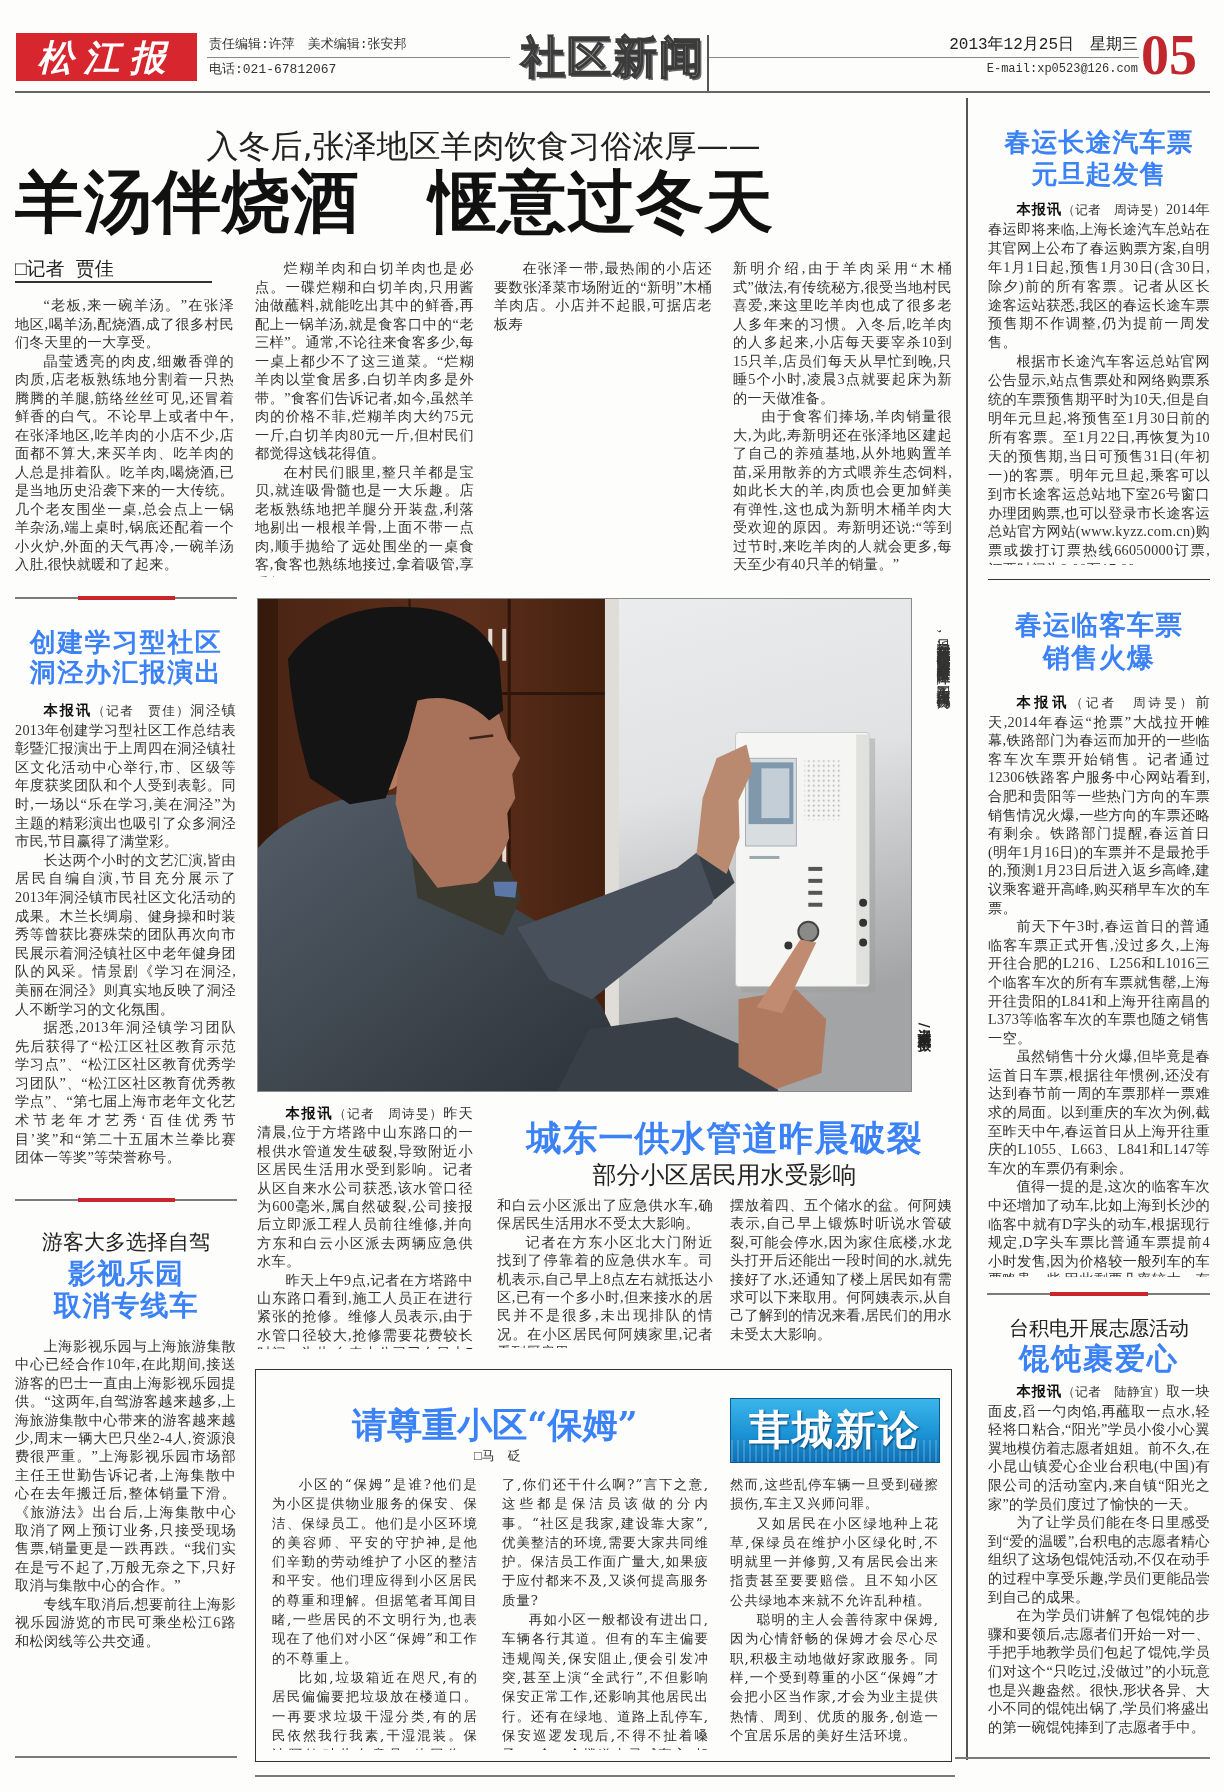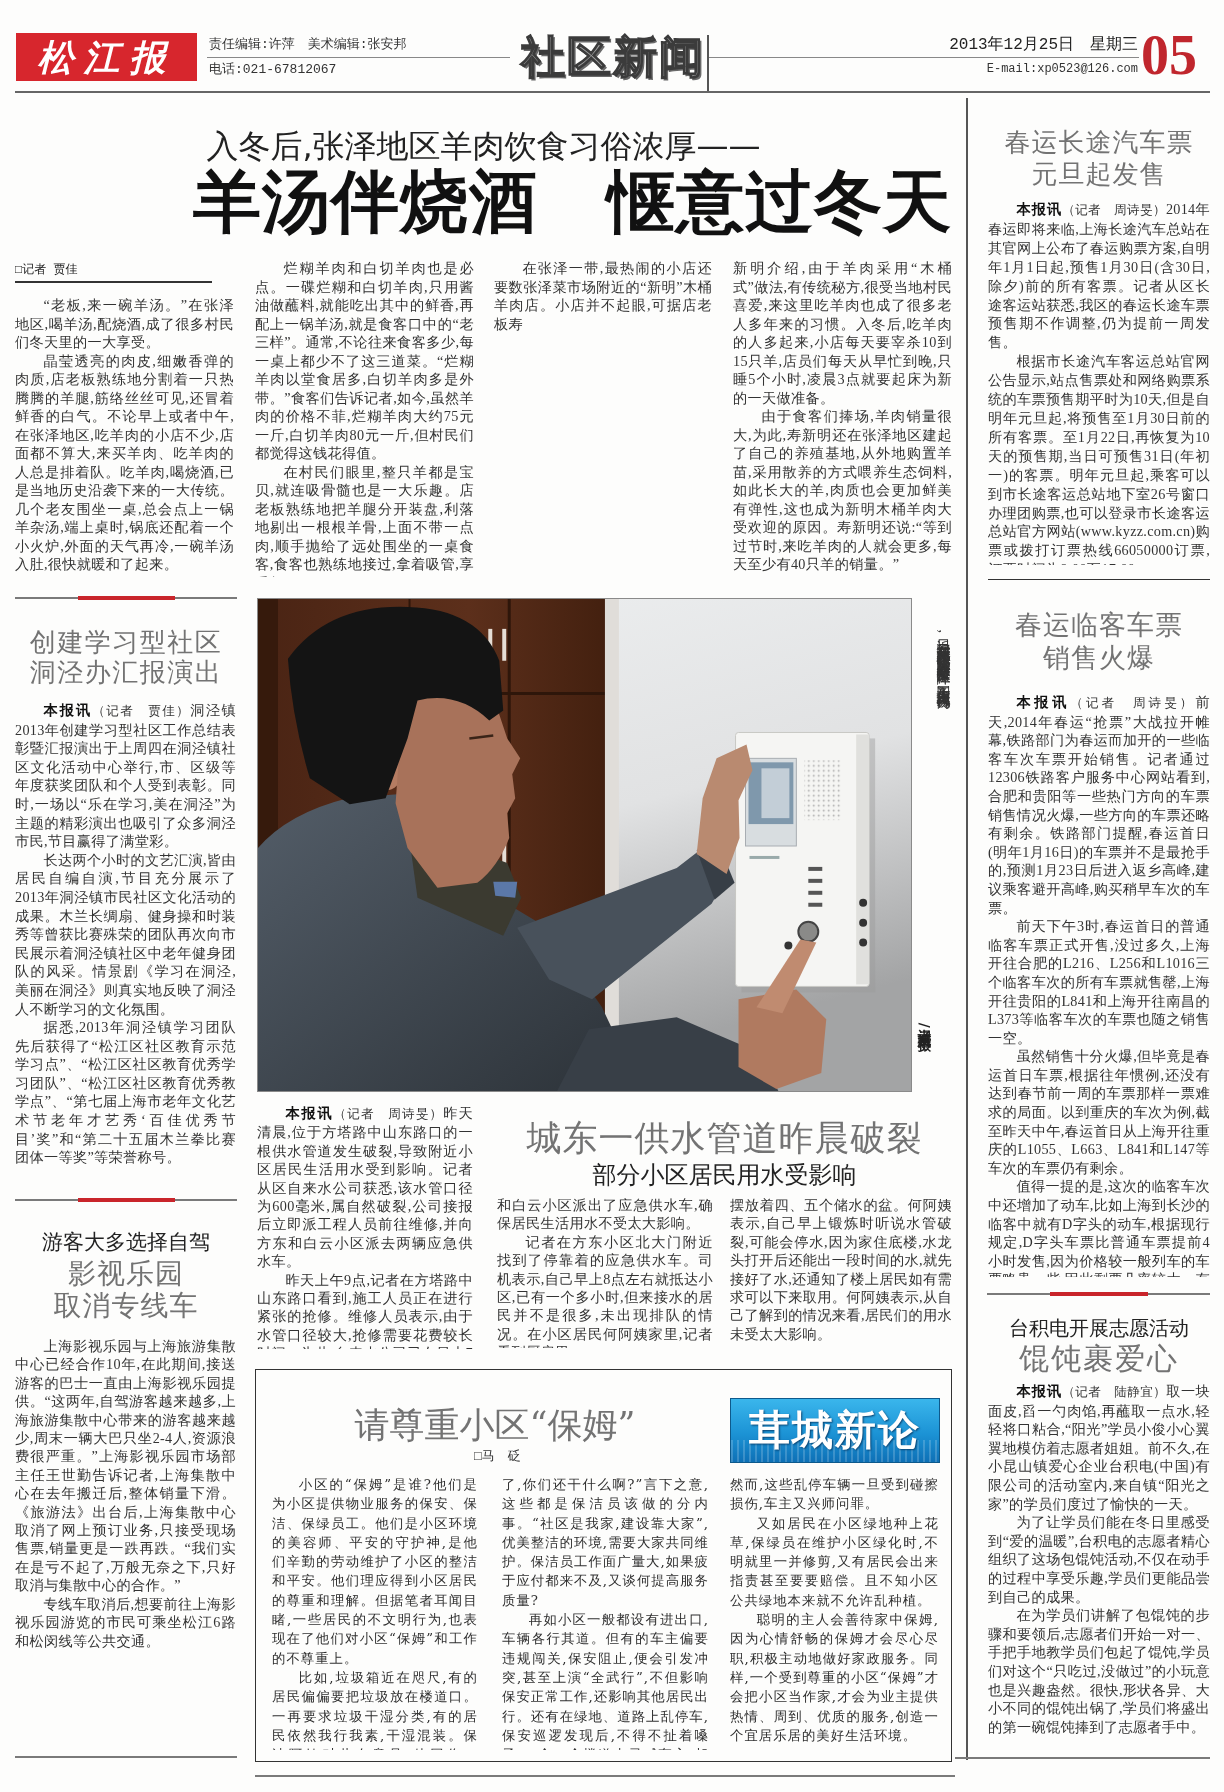--- a/index.html
+++ b/index.html
@@ -8,21 +8,21 @@
 .abs{position:absolute}
 .sans{font-family:Liberation Mono, monospace}
 .body-text{position:absolute;font-family:Liberation Serif, serif;font-size:14.2px;line-height:18.6px;letter-spacing:0.3px;text-align:justify;text-justify:inter-character;overflow:hidden;color:#333}
 .body-text p{text-indent:2em}
 .body-text p.noindent{text-indent:0}
 .body-text b{font-weight:bold;color:#111;letter-spacing:1px}
 .body-text .reporter{font-size:12.6px;color:#333}
 .rule{position:absolute;height:2px;background:#7a7a7a}
 .rule .red{position:absolute;top:-1px;height:4px;background:#c9252b}
 .thin{position:absolute;height:1px;background:#555}
-.hl{position:absolute;font-family:"DejaVu Serif","Liberation Serif",serif;font-weight:normal;color:#737373;text-align:center;white-space:nowrap}
+.hl{position:absolute;font-family:"DejaVu Serif","Liberation Serif",serif;font-weight:bold;color:#3b82f6;text-align:center;white-space:nowrap}
 .hl div{display:block}
 .kick{position:absolute;font-family:"DejaVu Sans","Liberation Sans",sans-serif;color:#222;text-align:center;white-space:nowrap}
 
 #logo{left:16px;top:33px;width:181px;height:48px;background:#d7262d;color:#fff;font-family:"DejaVu Serif",serif;font-style:italic;font-weight:bold;font-size:36px;line-height:48px;text-align:center;letter-spacing:10px}
 #section-title{left:521px;top:30px;font-family:"DejaVu Sans",sans-serif;font-weight:900;font-size:44px;line-height:54px;color:#a3a3a3;-webkit-text-stroke:1.3px #3b3b3b;text-shadow:2px 2px 0 #6a6a6a;letter-spacing:2px;white-space:nowrap}
 #page-num{left:1141px;top:24px;font-family:"Liberation Serif","DejaVu Serif",serif;font-weight:bold;font-size:56px;line-height:62px;color:#c0262d}
 
 #photo{left:257px;top:598px;width:655px;height:494px;border:1px solid #8a8a8a;overflow:hidden;background:#ddd}
 #caption{left:913px;top:600px;width:40px;height:490px;writing-mode:vertical-rl;font-family:"Liberation Serif","DejaVu Serif",serif;font-size:14px;line-height:19px;letter-spacing:0.7px;text-indent:2em;color:#333;overflow:hidden}
 #caption-credit{left:915px;top:1018px;width:19px;height:72px;writing-mode:vertical-rl;font-family:"DejaVu Sans",sans-serif;font-weight:bold;font-size:13.5px;line-height:19px;color:#222;white-space:nowrap;background:#fdfdfc}
@@ -43,22 +43,22 @@
 <div class="abs sans" style="left:209px;top:62px;font-size:13px;line-height:16px;color:#333;white-space:nowrap">电话:021-67812067</div>
 <div class="abs" id="section-title">社区新闻</div>
 <div class="abs" style="left:707px;top:35px;width:2px;height:56px;background:#555"></div>
 <div class="thin" style="left:709px;top:57px;width:430px;background:#888"></div>
 <div class="abs sans" style="left:900px;width:238px;top:35px;font-size:16px;line-height:20px;text-align:right;color:#222;white-space:nowrap">2013年12月25日　星期三</div>
 <div class="abs sans" style="left:940px;width:198px;top:62px;font-size:12px;line-height:15px;text-align:right;color:#333;white-space:nowrap">E-mail:xp0523@126.com</div>
 <div class="abs" id="page-num">05</div>
 <div class="rule" style="left:15px;top:91px;width:1195px;background:#666"></div>
 
 <div class="kick" style="left:15px;width:937px;top:126px;font-size:32px;line-height:40px">入冬后,张泽地区羊肉饮食习俗浓厚——</div>
-<div class="abs sans" style="left:15px;width:937px;top:166px;font-size:68px;line-height:82px;font-weight:900;text-align:right;white-space:pre;color:#111;letter-spacing:1px">羊汤伴烧酒　惬意过冬天</div>
-<div class="abs sans" style="left:15px;top:261px;font-size:12px;line-height:18px;color:#222;white-space:nowrap">□记者 贾佳</div>
+<div class="abs sans" style="left:15px;width:937px;top:166px;font-size:68px;line-height:82px;font-weight:900;text-align:left;white-space:pre;color:#111;letter-spacing:1px">羊汤伴烧酒　惬意过冬天</div>
+<div class="abs sans" style="left:15px;top:261px;font-size:19px;line-height:18px;color:#222;white-space:nowrap">□记者 贾佳</div>
 <div class="thin" style="left:15px;top:281px;width:197px;height:1.5px;background:#333"></div>
 
 <div class="body-text" style="left:15px;top:296px;width:219px;height:282px;line-height:18.5px">
     <p>“老板,来一碗羊汤。”在张泽地区,喝羊汤,配烧酒,成了很多村民们冬天里的一大享受。</p>
     <p>晶莹透亮的肉皮,细嫩香弹的肉质,店老板熟练地分割着一只热腾腾的羊腿,筋络丝丝可见,还冒着鲜香的白气。不论早上或者中午,在张泽地区,吃羊肉的小店不少,店面都不算大,来买羊肉、吃羊肉的人总是排着队。吃羊肉,喝烧酒,已是当地历史沿袭下来的一大传统。几个老友围坐一桌,总会点上一锅羊杂汤,端上桌时,锅底还配着一个小火炉,外面的天气再冷,一碗羊汤入肚,很快就暖和了起来。</p>
   </div>
 <div class="body-text" style="left:255px;top:259px;width:219px;height:318px;line-height:18.5px">
     <p>烂糊羊肉和白切羊肉也是必点。一碟烂糊和白切羊肉,只用酱油做蘸料,就能吃出其中的鲜香,再配上一锅羊汤,就是食客口中的“老三样”。通常,不论往来食客多少,每一桌上都少不了这三道菜。“烂糊羊肉以堂食居多,白切羊肉多是外带。”食客们告诉记者,如今,虽然羊肉的价格不菲,烂糊羊肉大约75元一斤,白切羊肉80元一斤,但村民们都觉得这钱花得值。</p>
     <p>在村民们眼里,整只羊都是宝贝,就连吸骨髓也是一大乐趣。店老板熟练地把羊腿分开装盘,利落地剔出一根根羊骨,上面不带一点肉,顺手抛给了远处围坐的一桌食客,食客也熟练地接过,拿着吸管,享受起了</p>
   </div>

